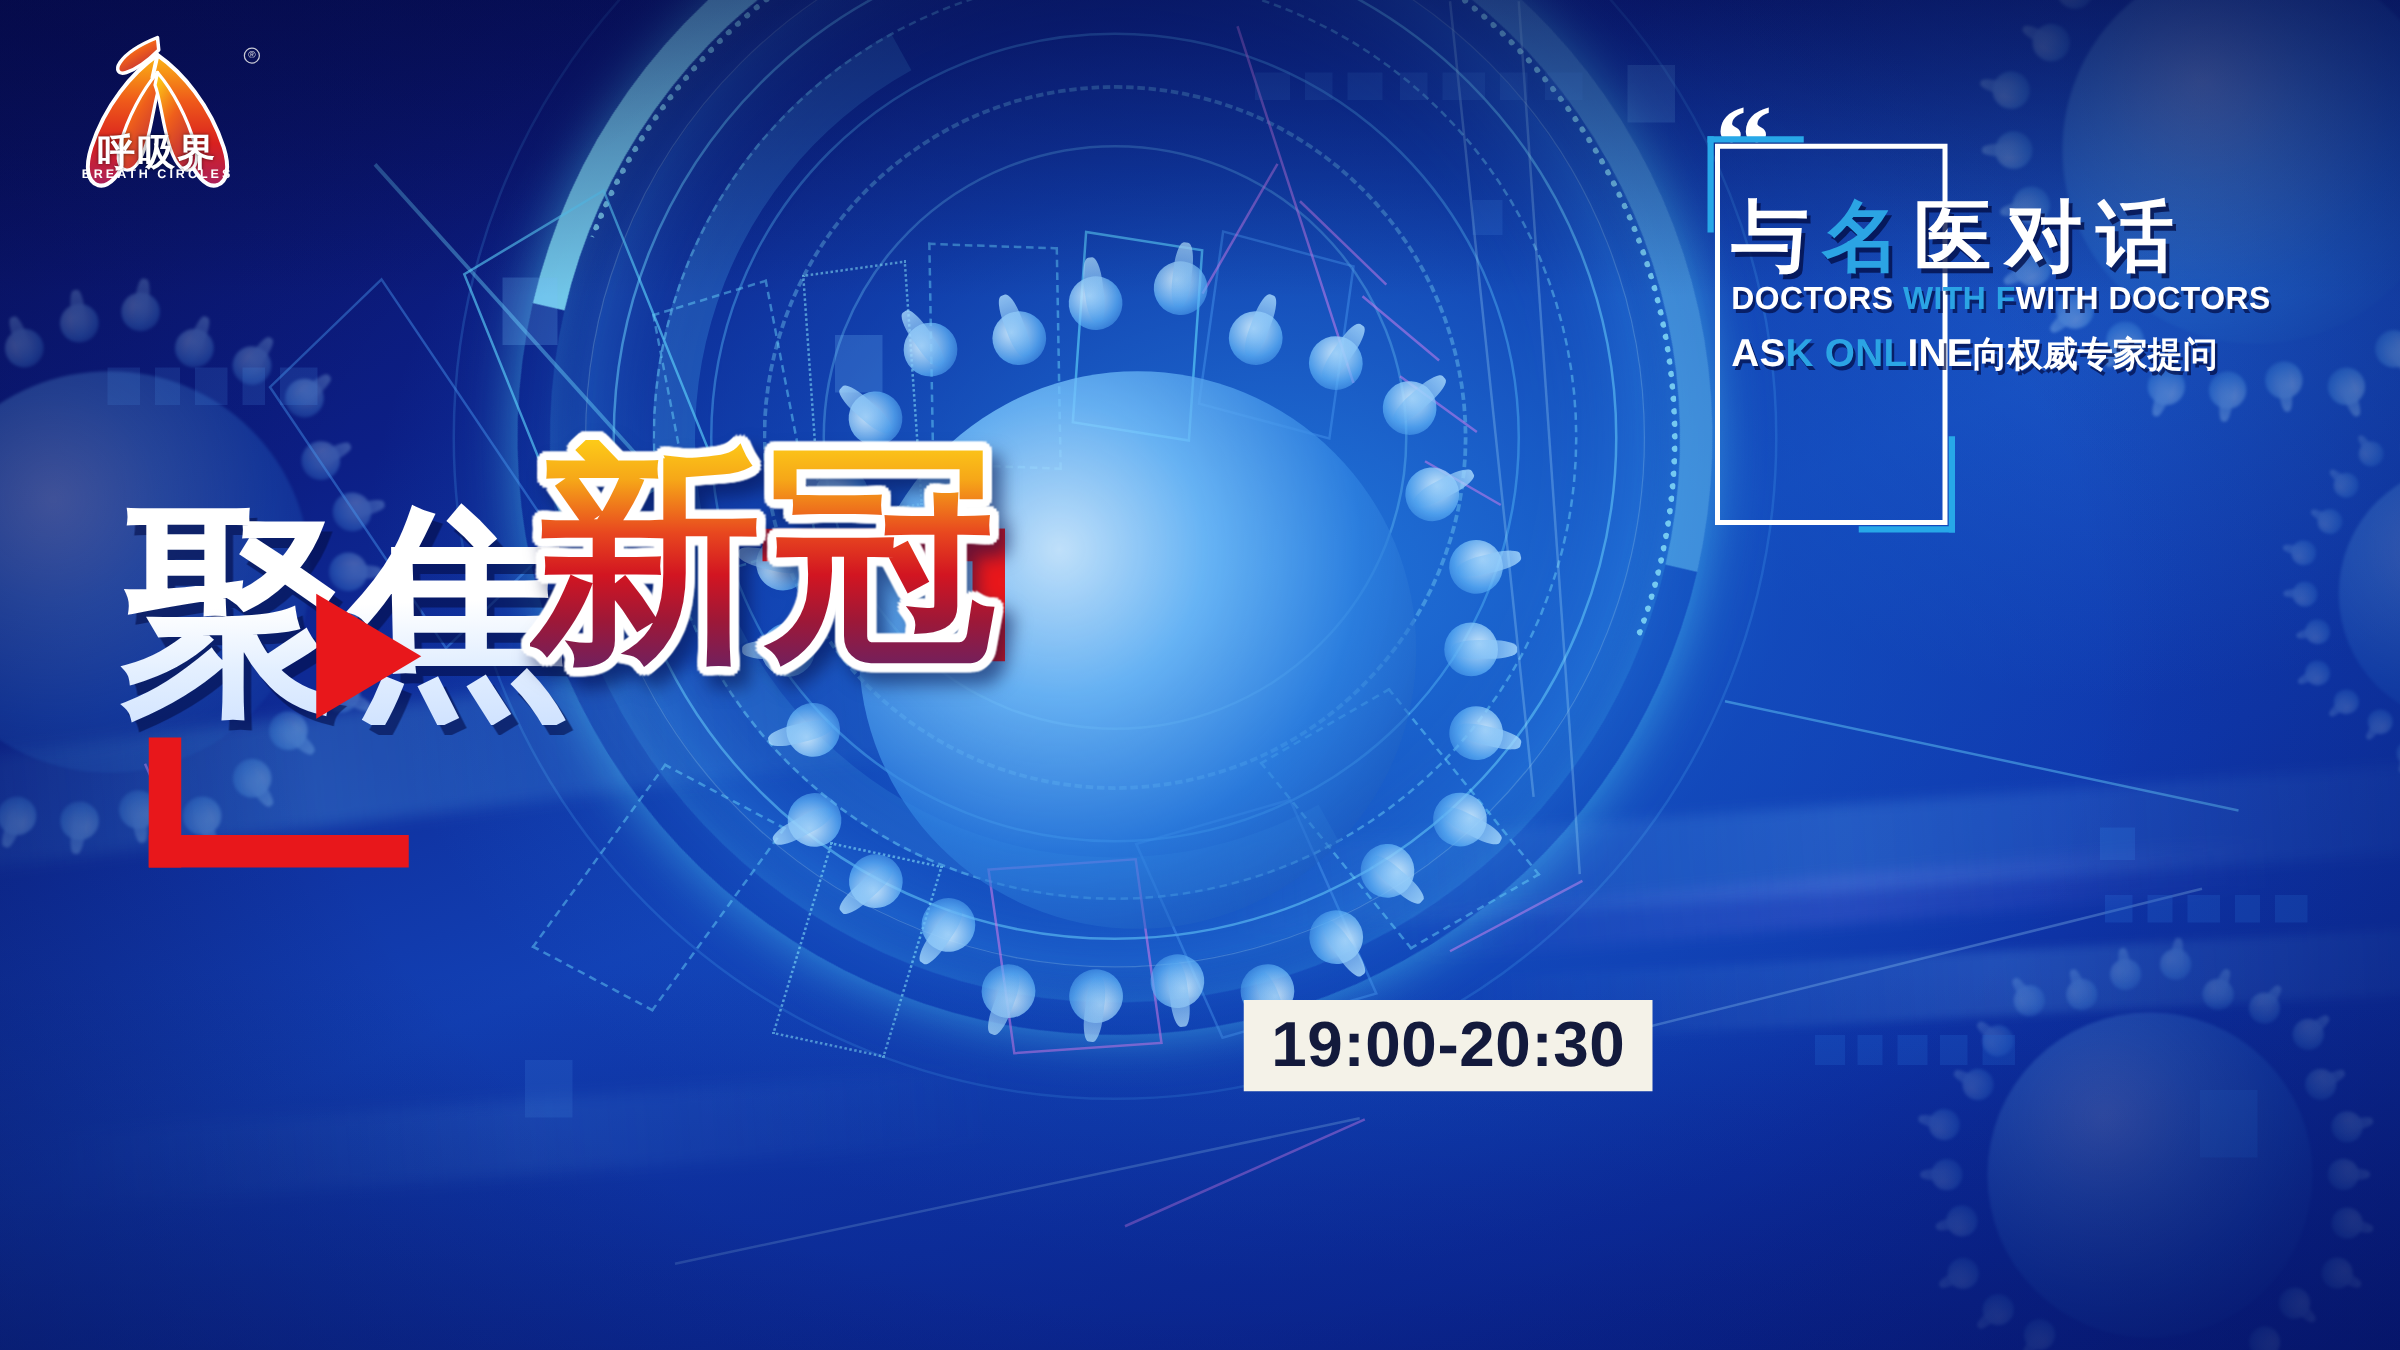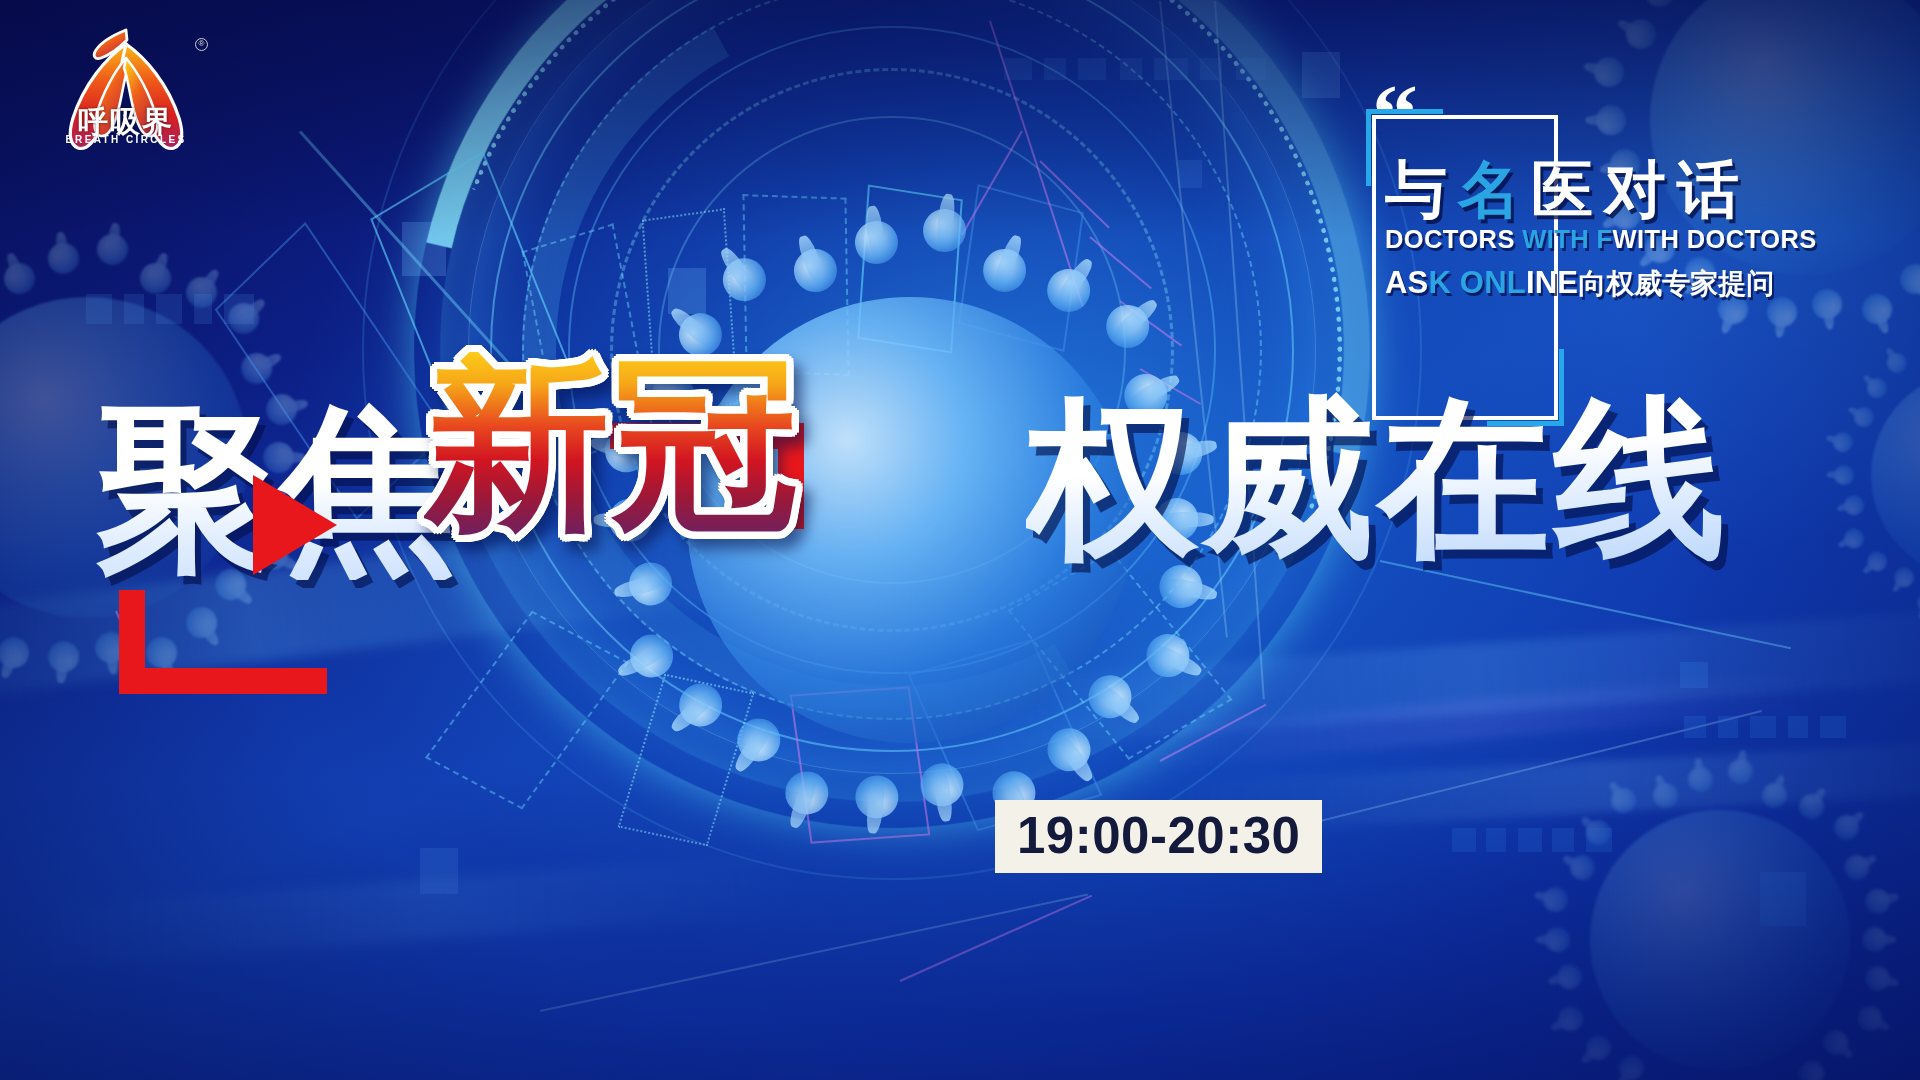--- a/index.html
+++ b/index.html
@@ -504,18 +504,17 @@
 
   <div class="headline">
     <div class="brk brk-tr-h"></div>
     <div class="brk brk-tr-v"></div>
     <div class="brk brk-bl-v"></div>
     <div class="brk brk-bl-h"></div>
 
     <div class="juJiao">聚焦</div>
     <div class="play"></div>
     <div class="xinGuan">新冠</div>
-    <div class="quanWei">权威在线</div>
   </div>
 
   <div class="timebox">19:00-20:30</div>
 
 </div>
 
 </body></html>

